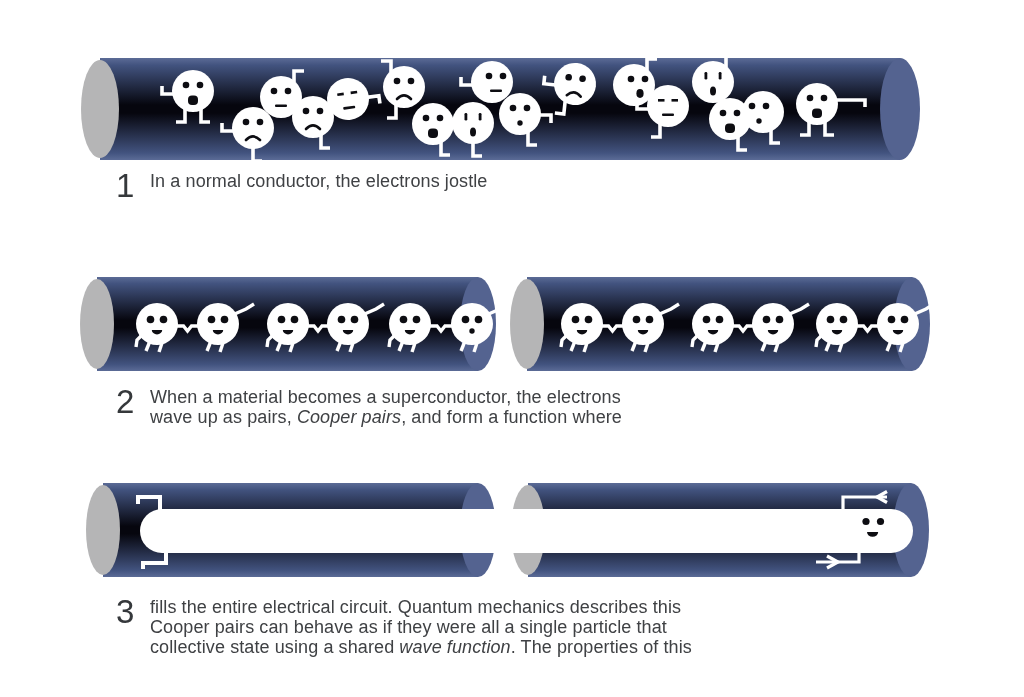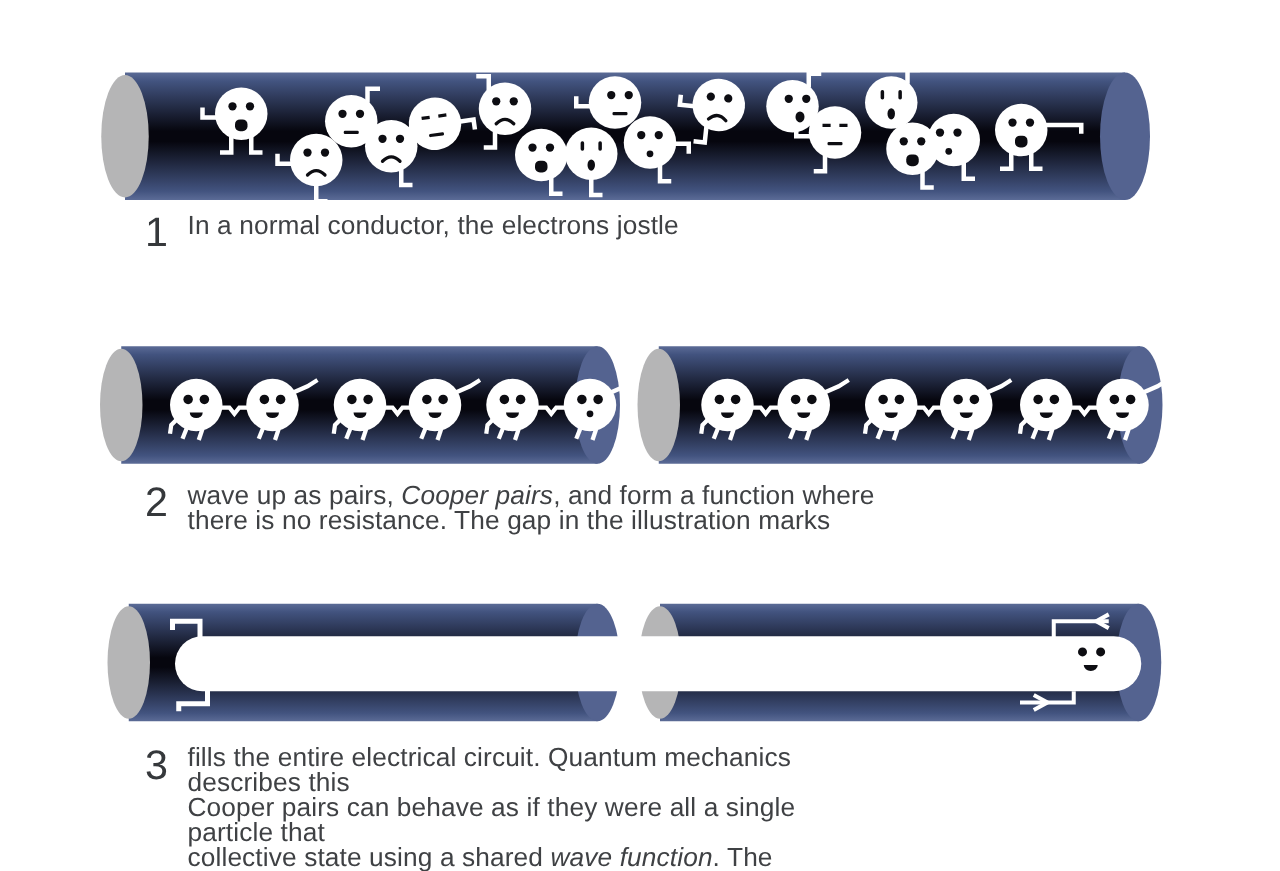--- a/index.html
+++ b/index.html
@@ -3,21 +3,21 @@
 <meta charset="utf-8">
 <style>
   html,body{margin:0;padding:0;background:#ffffff;}
   .stage{
     position:relative;width:1024px;height:697px;background:#ffffff;
     overflow:hidden;font-family:"Liberation Sans",sans-serif;
   }
   .fig{position:absolute;left:0;top:0;}
   .caption{
     position:absolute;left:150px;color:#3f4144;
-    font-size:21px;line-height:20px;letter-spacing:.1px;width:560px;
+    font-size:18px;line-height:20px;letter-spacing:.1px;width:560px;
   }
   .caption em{}
   .cap-num{
     position:absolute;left:116px;width:30px;color:#35383b;
     font-size:33px;line-height:30px;font-weight:400;
   }
   .n1,.c1{top:171px;}
   .n2,.c2{top:387px;}
   .n3,.c3{top:597px;}
 </style>
@@ -399,22 +399,22 @@
       </g>
     </svg>
 
   <div class="cap-num n1">1</div>
   <div class="caption c1">
       <div><span>In a normal conductor, the electrons jostle</span></div>
     </div>
 
   <div class="cap-num n2">2</div>
   <div class="caption c2">
+      <div><span>When a material becomes a superconductor, the electrons</span></div>
       <div><span>wave up as pairs, </span><em>Cooper pairs</em><span>, and form a function where</span></div>
-      <div><span>there is no resistance. The gap in the illustration marks</span></div>
     </div>
 
   <div class="cap-num n3">3</div>
   <div class="caption c3">
       <div><span>fills the entire electrical circuit. Quantum mechanics describes this</span></div>
       <div><span>Cooper pairs can behave as if they were all a single particle that</span></div>
       <div><span>collective state using a shared </span><em>wave function</em><span>. The properties of this</span></div>
     </div>
 </div>
 

